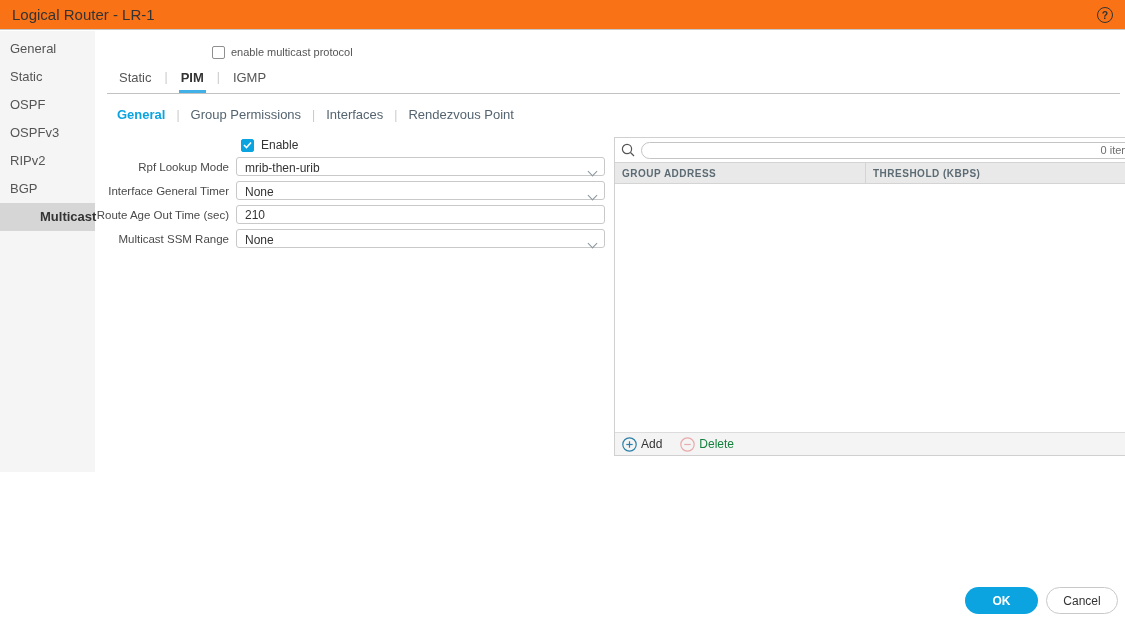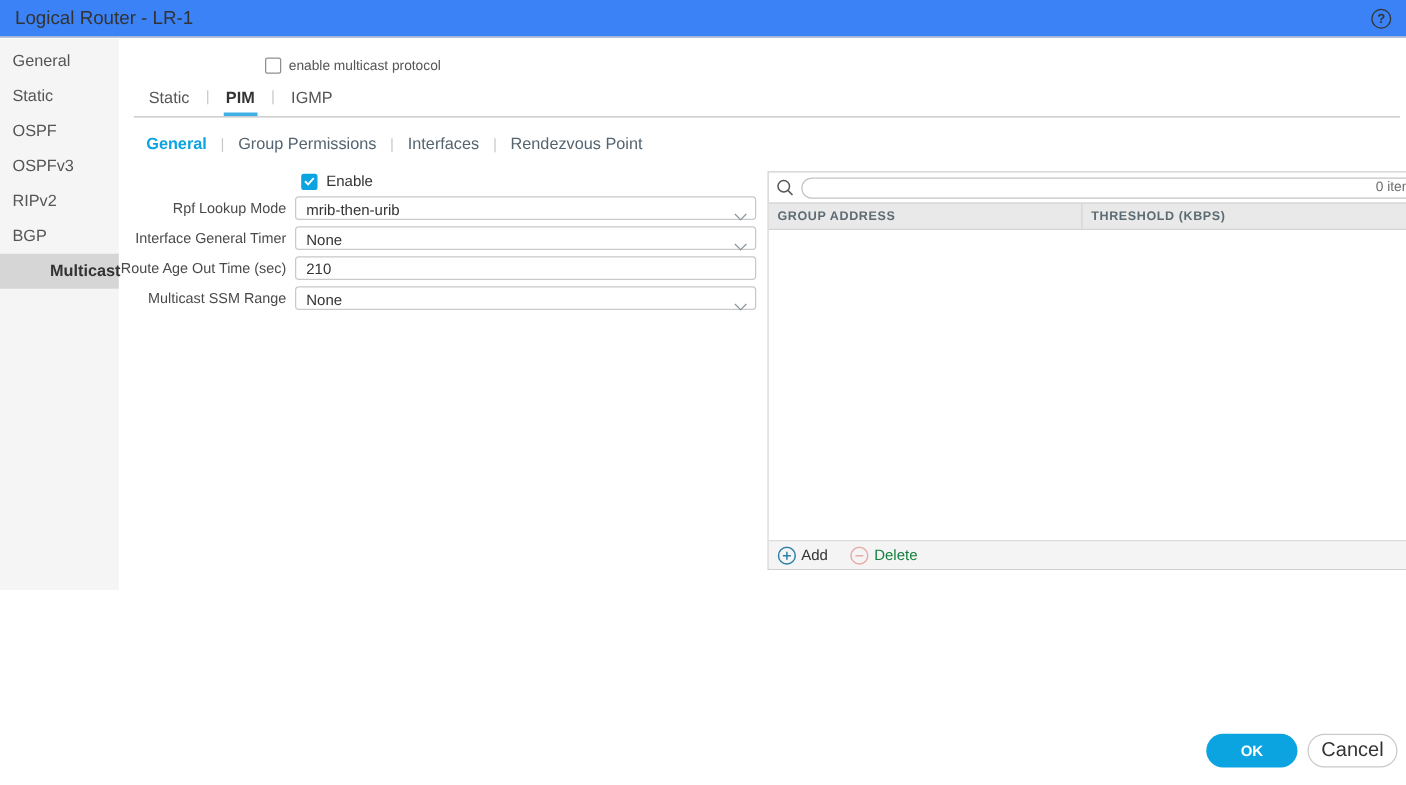--- a/index.html
+++ b/index.html
@@ -4,41 +4,41 @@
 <style>
   * { margin:0; padding:0; box-sizing:border-box; }
   body { background:#fff; }
   .dialog {
     position:relative; width:1125px; height:628px; background:#fff;
     font-family:"Liberation Sans", sans-serif; overflow:hidden;
   }
   
   .titlebar {
     position:absolute; left:0; top:0; width:1125px; height:30px;
-    background:#3b82f6; border-bottom:1px solid #c6c6c6;
+    background:#f97316; border-bottom:1px solid #c6c6c6;
     display:flex; align-items:center; justify-content:space-between; padding:0 12px;
   }
   .title { font-size:15px; color:#333; }
   .help-icon {
     width:16px; height:16px; border:1.4px solid #333; border-radius:50%;
     font-size:10.5px; font-weight:bold; color:#333;
     display:flex; align-items:center; justify-content:center; cursor:pointer;
   }
   
   .sidebar {
     position:absolute; left:0; top:31px; width:95px; height:441px;
     background:#f5f5f5; padding-top:4px;
   }
   .side-item {
     height:28px; line-height:28px; padding-left:10px;
     font-size:13px; color:#555; cursor:pointer;
   }
   .side-item.selected { background:#d6d6d6; color:#333; font-weight:bold;padding-left:40px; }
   
-  .topcheck { position:absolute; left:212px; top:46px; display:flex; align-items:center; gap:6px; }
+  .topcheck { position:absolute; left:212px; top:46px; display:flex; gap:6px; }
   .cb {
     width:13px; height:13px; border:1px solid #8f8f8f; border-radius:2px; background:#fff;
     display:flex; align-items:center; justify-content:center; flex:none; cursor:pointer;
   }
   .cb.checked { background:#0ba4e0; border-color:#0ba4e0; }
   .topcheck .lbl { font-size:11px; color:#555; }
   
   .tabs { position:absolute; left:117px; top:70px; display:flex; align-items:flex-start; }
   .tab { font-size:13px; color:#555; padding:0 2px 8px; cursor:pointer; }
   .tab.selected { color:#333; font-weight:bold; border-bottom:3px solid #41b0e6; padding-bottom:5px; }
@@ -90,21 +90,21 @@
   .foot-btn { display:flex; align-items:center; gap:4px; font-size:12px; color:#333; cursor:pointer; }
   .foot-btn.disabled { color:#15803d; cursor:default; }
   
   .ok-btn {
     position:absolute; left:965px; top:587px; width:73px; height:27px; border-radius:14px;
     background:#0ba4e0; color:#fff; font-size:12px; font-weight:bold;
     display:flex; align-items:center; justify-content:center; cursor:pointer;
   }
   .cancel-btn {
     position:absolute; left:1046px; top:587px; width:72px; height:27px; border-radius:14px;
-    background:#fff; border:1px solid #c9c9c9; color:#333; font-size:16px;
+    background:#fff; border:1px solid #c9c9c9; color:#333; font-size:12px;
     display:flex; align-items:center; justify-content:center; cursor:pointer;
   }
 </style>
 </head>
 <body>
 
 <div class="dialog">
 
   <div class="titlebar">
     <span class="title">Logical Router - LR-1</span>

